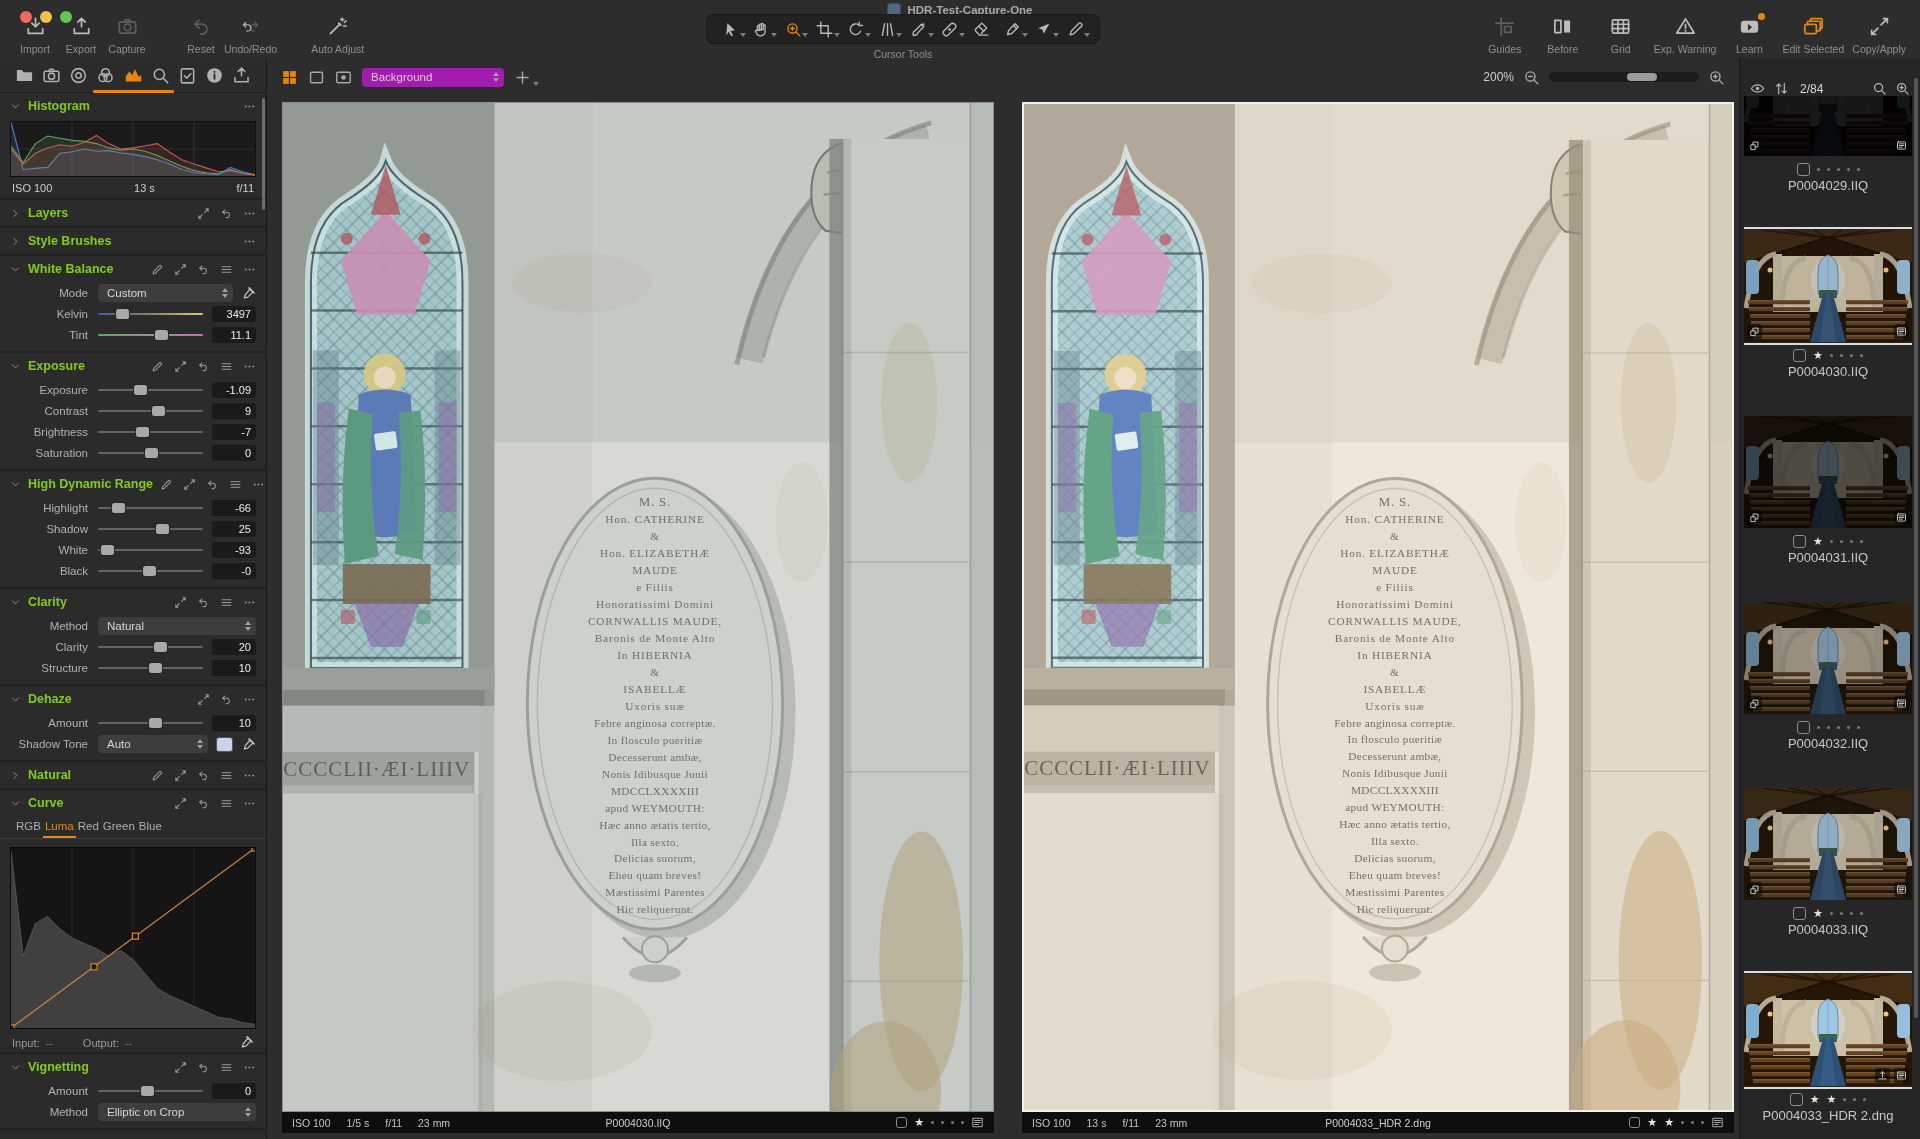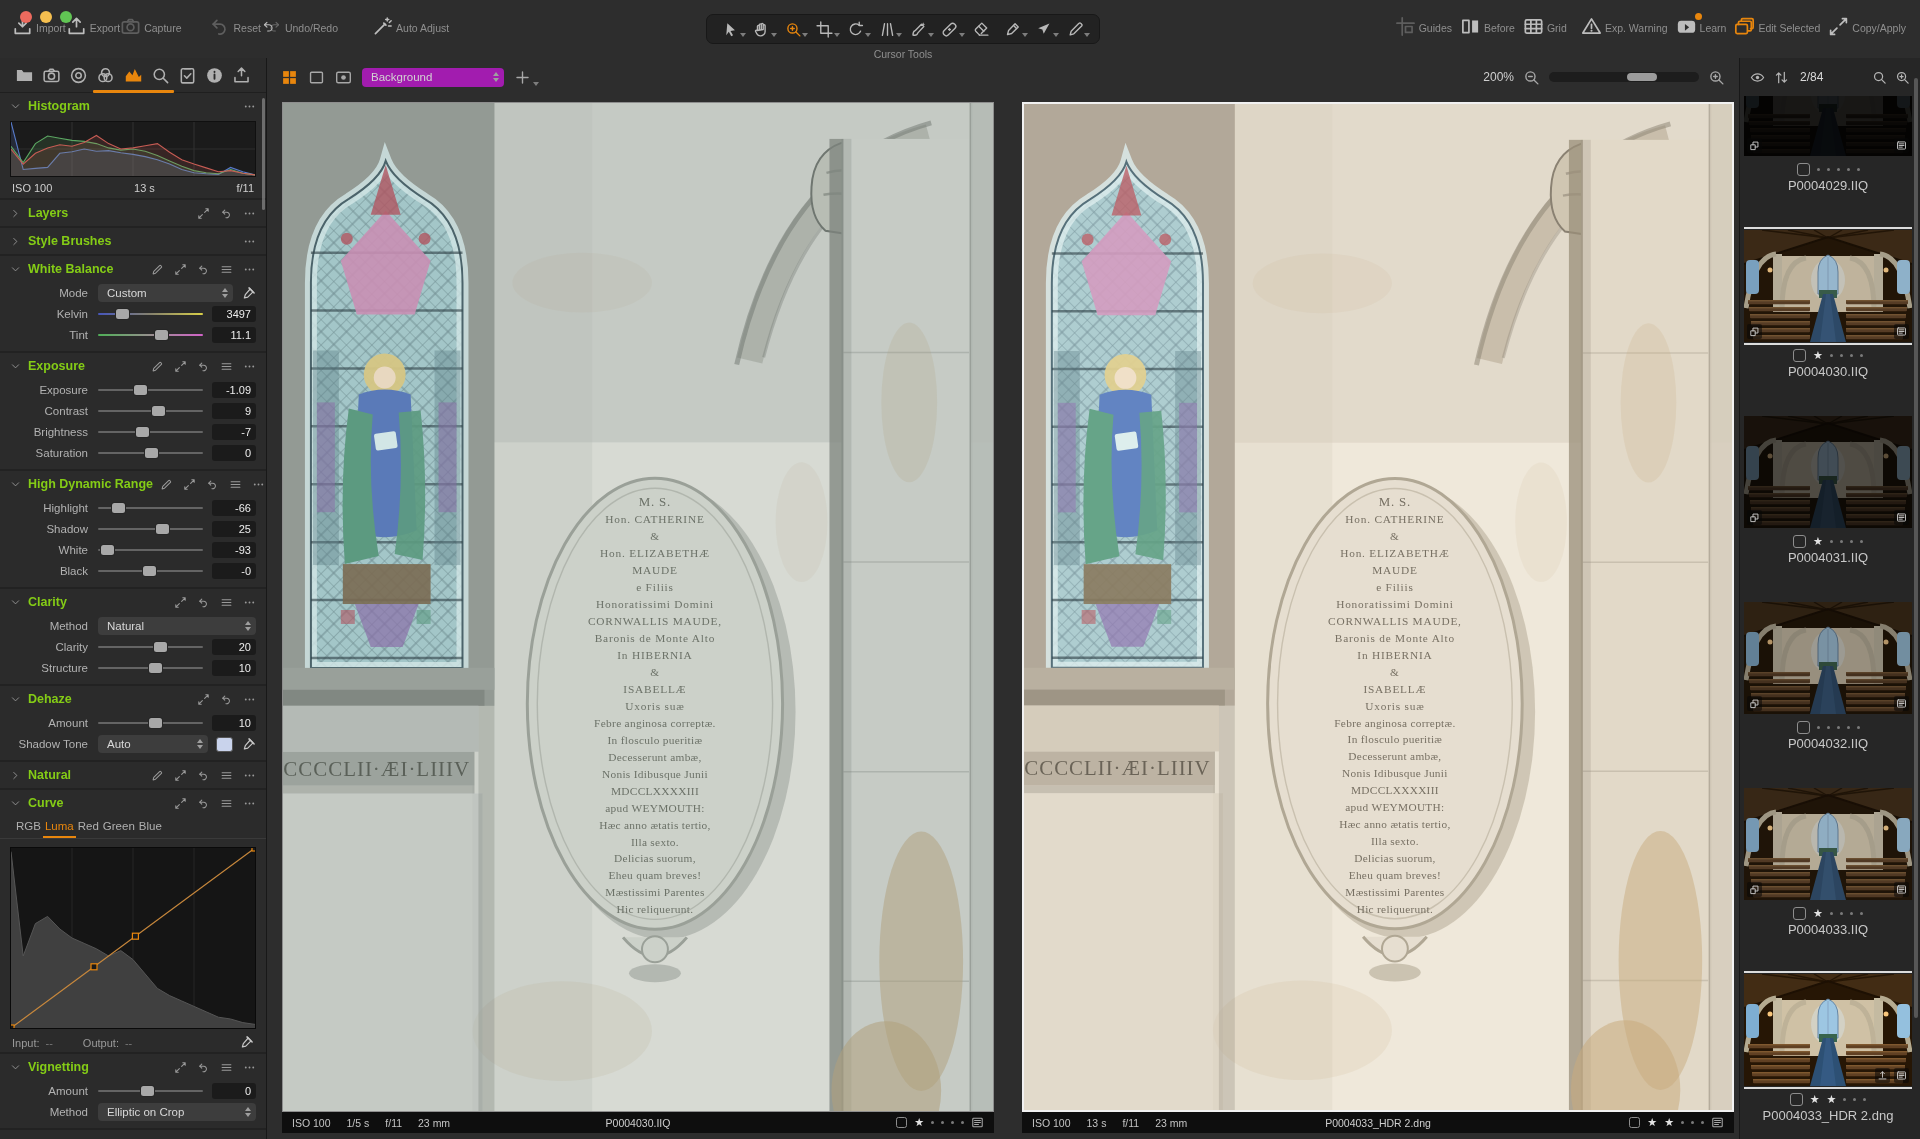--- a/index.html
+++ b/index.html
@@ -9,21 +9,21 @@
   .ic svg{width:100%;height:100%;display:block}
 
   
   .header{position:absolute;top:0;left:0;right:0;height:58px;background:#2d2d2d;border-bottom:1px solid #151515}
   .traffic{position:absolute;top:11px;left:20px;display:flex;gap:8px;z-index:3}
   .tl{width:12px;height:12px;border-radius:50%}
   .title{position:absolute;top:2px;left:0;right:0;height:15px;display:flex;justify-content:center;align-items:center;gap:6px;
          font-size:11.5px;font-weight:700;color:#a9a9a9}
   .doc-ic{width:12px;height:12px;border-radius:3px;background:#54687f;border:1px solid #3c4c5e}
   .tb-left{position:absolute;top:16px;left:12px;display:flex}
-  .tb-item{display:flex;flex-direction:row;align-items:center;gap:3px;min-width:46px}
+  .tb-item{display:flex;flex-direction:column;align-items:center;gap:3px;min-width:46px}
   .tb-item .ic{width:21px;height:21px;color:#bdbdbd}
   .tb-item.dim .ic{color:#5e5e5e}
   .tb-lbl{font-size:10.5px;color:#8f8f8f;white-space:nowrap}
   .tb-left .tb-item:nth-child(4){margin-left:28px}
   .tb-left .tb-item:nth-child(6){margin-left:34px}
   .tb-center{position:absolute;left:706px;top:14px;width:394px}
   .ct-bar{height:30px;background:#222;border:1px solid #181818;border-radius:7px;display:flex;align-items:center;justify-content:space-around;padding:0 8px;box-sizing:border-box}
   .ct-tool{position:relative;width:24px;height:22px;display:flex;align-items:center;justify-content:center;color:#b8b8b8}
   .ct-tool .ic{width:17px;height:17px}
   .ct-tool.active{color:#e8860d}
@@ -100,21 +100,21 @@
   .ph-meta{display:flex;gap:16px;z-index:1}
   .ph-name{position:absolute;left:0;right:0;text-align:center;color:#cfcfcf}
   .ph-icons{margin-left:auto;display:flex;align-items:center;gap:7px;z-index:1}
   .cb{width:11px;height:11px;border:1.2px solid #8d8d8d;border-radius:2.5px;box-sizing:border-box}
   .st{font-size:11px;color:#e2e2e2;line-height:1}
   .dt{width:3px;height:3px;border-radius:50%;background:#7a7a7a}
   .li-ic{width:13px;height:13px;color:#a8a8a8}
 
   
   .filmstrip{position:absolute;top:58px;right:0;width:180px;bottom:0;background:#262626;border-left:1px solid #181818}
-  .fs-header{height:38px;display:flex;align-items:center;padding:0 10px;gap:9px}
+  .fs-header{height:38px;display:flex;align-items:flex-end;padding:0 10px;gap:9px}
   .fs-header .ic{width:15px;height:15px;color:#b5b5b5}
   .fs-count{font-size:12px;color:#dadada;margin-left:2px}
   .fs-right{margin-left:auto;display:flex;gap:8px}
   .fs-list{position:absolute;top:38px;left:4px;right:8px;bottom:0;overflow:hidden}
   .fs-inner{margin-top:-52px}
   .fs-item{margin-bottom:36px}
   .fs-thumb{width:168px;height:112px;position:relative;background:#0d0d0d}
   .fs-item.selected .fs-thumb{outline:2px solid #dcdcdc;outline-offset:1px}
   .fs-thumb svg{width:100%;height:100%;display:block}
   .fs-badge{position:absolute;width:15px;height:15px;background:rgba(8,8,8,.55);border-radius:2px;color:#d0d0d0;
@@ -129,20 +129,24 @@
 </head>
 <body>
 
 <div class="app">
 
   <div class="header">
     <div class="traffic">
       <span class="tl" style="background:#ec6a5e"></span>
       <span class="tl" style="background:#f5bf4f"></span>
       <span class="tl" style="background:#61c554"></span>
+    </div>
+    <div class="title">
+      <span class="doc-ic"></span>
+      <span>HDR-Test-Capture-One</span>
     </div>
     <div class="tb-left">
         <div class="tb-item">
           <span class="icwrap"><span class="ic"><svg viewBox="0 0 16 16" fill="none" stroke="currentColor" stroke-width="1.3" stroke-linecap="round" stroke-linejoin="round">
                 <path d="M8 1.8v6.4M5.2 5.4 8 8.2l2.8-2.8"></path>
                 <path d="M2.5 9.8v3.4h11V9.8"></path>
               </svg></span></span>
           <span class="tb-lbl">Import</span>
         </div>
         <div class="tb-item">

